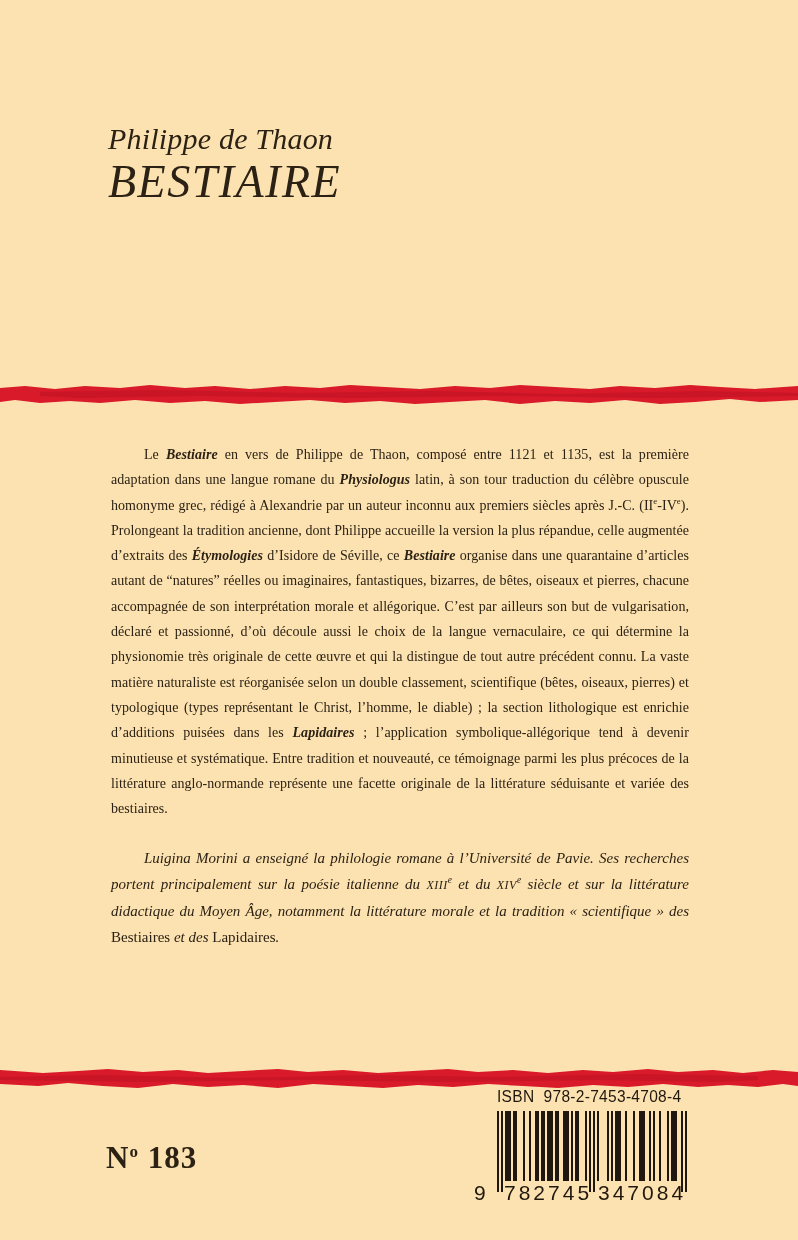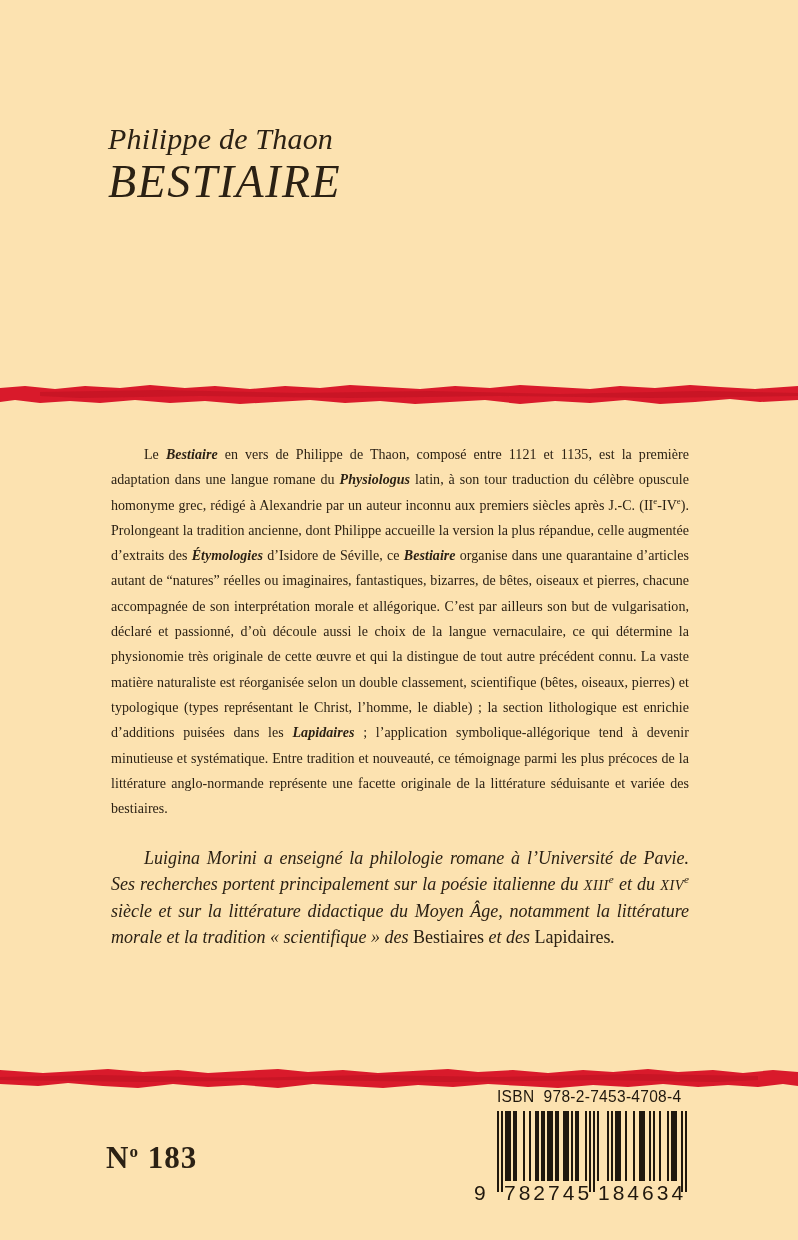--- a/index.html
+++ b/index.html
@@ -21,21 +21,21 @@
   .stripe-top{top:376px;}
   .stripe-bottom{top:1060px;transform:scaleX(-1);}
   
   .content{left:111px;top:442px;width:578px;}
   .synopsis{
     font-size:14px;line-height:25.3px;text-align:justify;
     text-indent:33px;letter-spacing:0.05px;
   }
   .synopsis .em{font-style:italic;font-weight:bold;}
   .bio{
-    margin-top:24px;font-style:italic;font-size:18px;line-height:26px;
+    margin-top:24px;font-style:italic;font-size:15px;line-height:26px;
     text-align:justify;text-indent:33px;
   }
   .bio .em{font-style:normal;}
   .sc{font-size:0.8em;letter-spacing:0.5px;}
   sup{font-size:0.62em;line-height:0;vertical-align:super;}
   
   .series{left:106px;top:1140px;font-size:31px;font-weight:bold;letter-spacing:1px;}
   .series sup{font-size:0.55em;}
   .isbn-label{
     left:497px;top:1088px;width:200px;
@@ -130,14 +130,14 @@
       <div class="bar" style="left: 162px;"></div>
       <div class="bar" style="left: 170px;"></div>
       <div class="bar" style="left: 174px;"></div>
       <div class="bar" style="left: 176px;"></div>
       <div class="bar" style="left: 178px;"></div>
       <div class="bar tall" style="left: 184px;"></div>
       <div class="bar tall" style="left: 188px;"></div>
     </div>
   <span class="bdigits d9">9</span>
   <span class="bdigits g1">782745</span>
-  <span class="bdigits g2">184634</span>
+  <span class="bdigits g2">347084</span>
 </div>
 
 </body></html>

